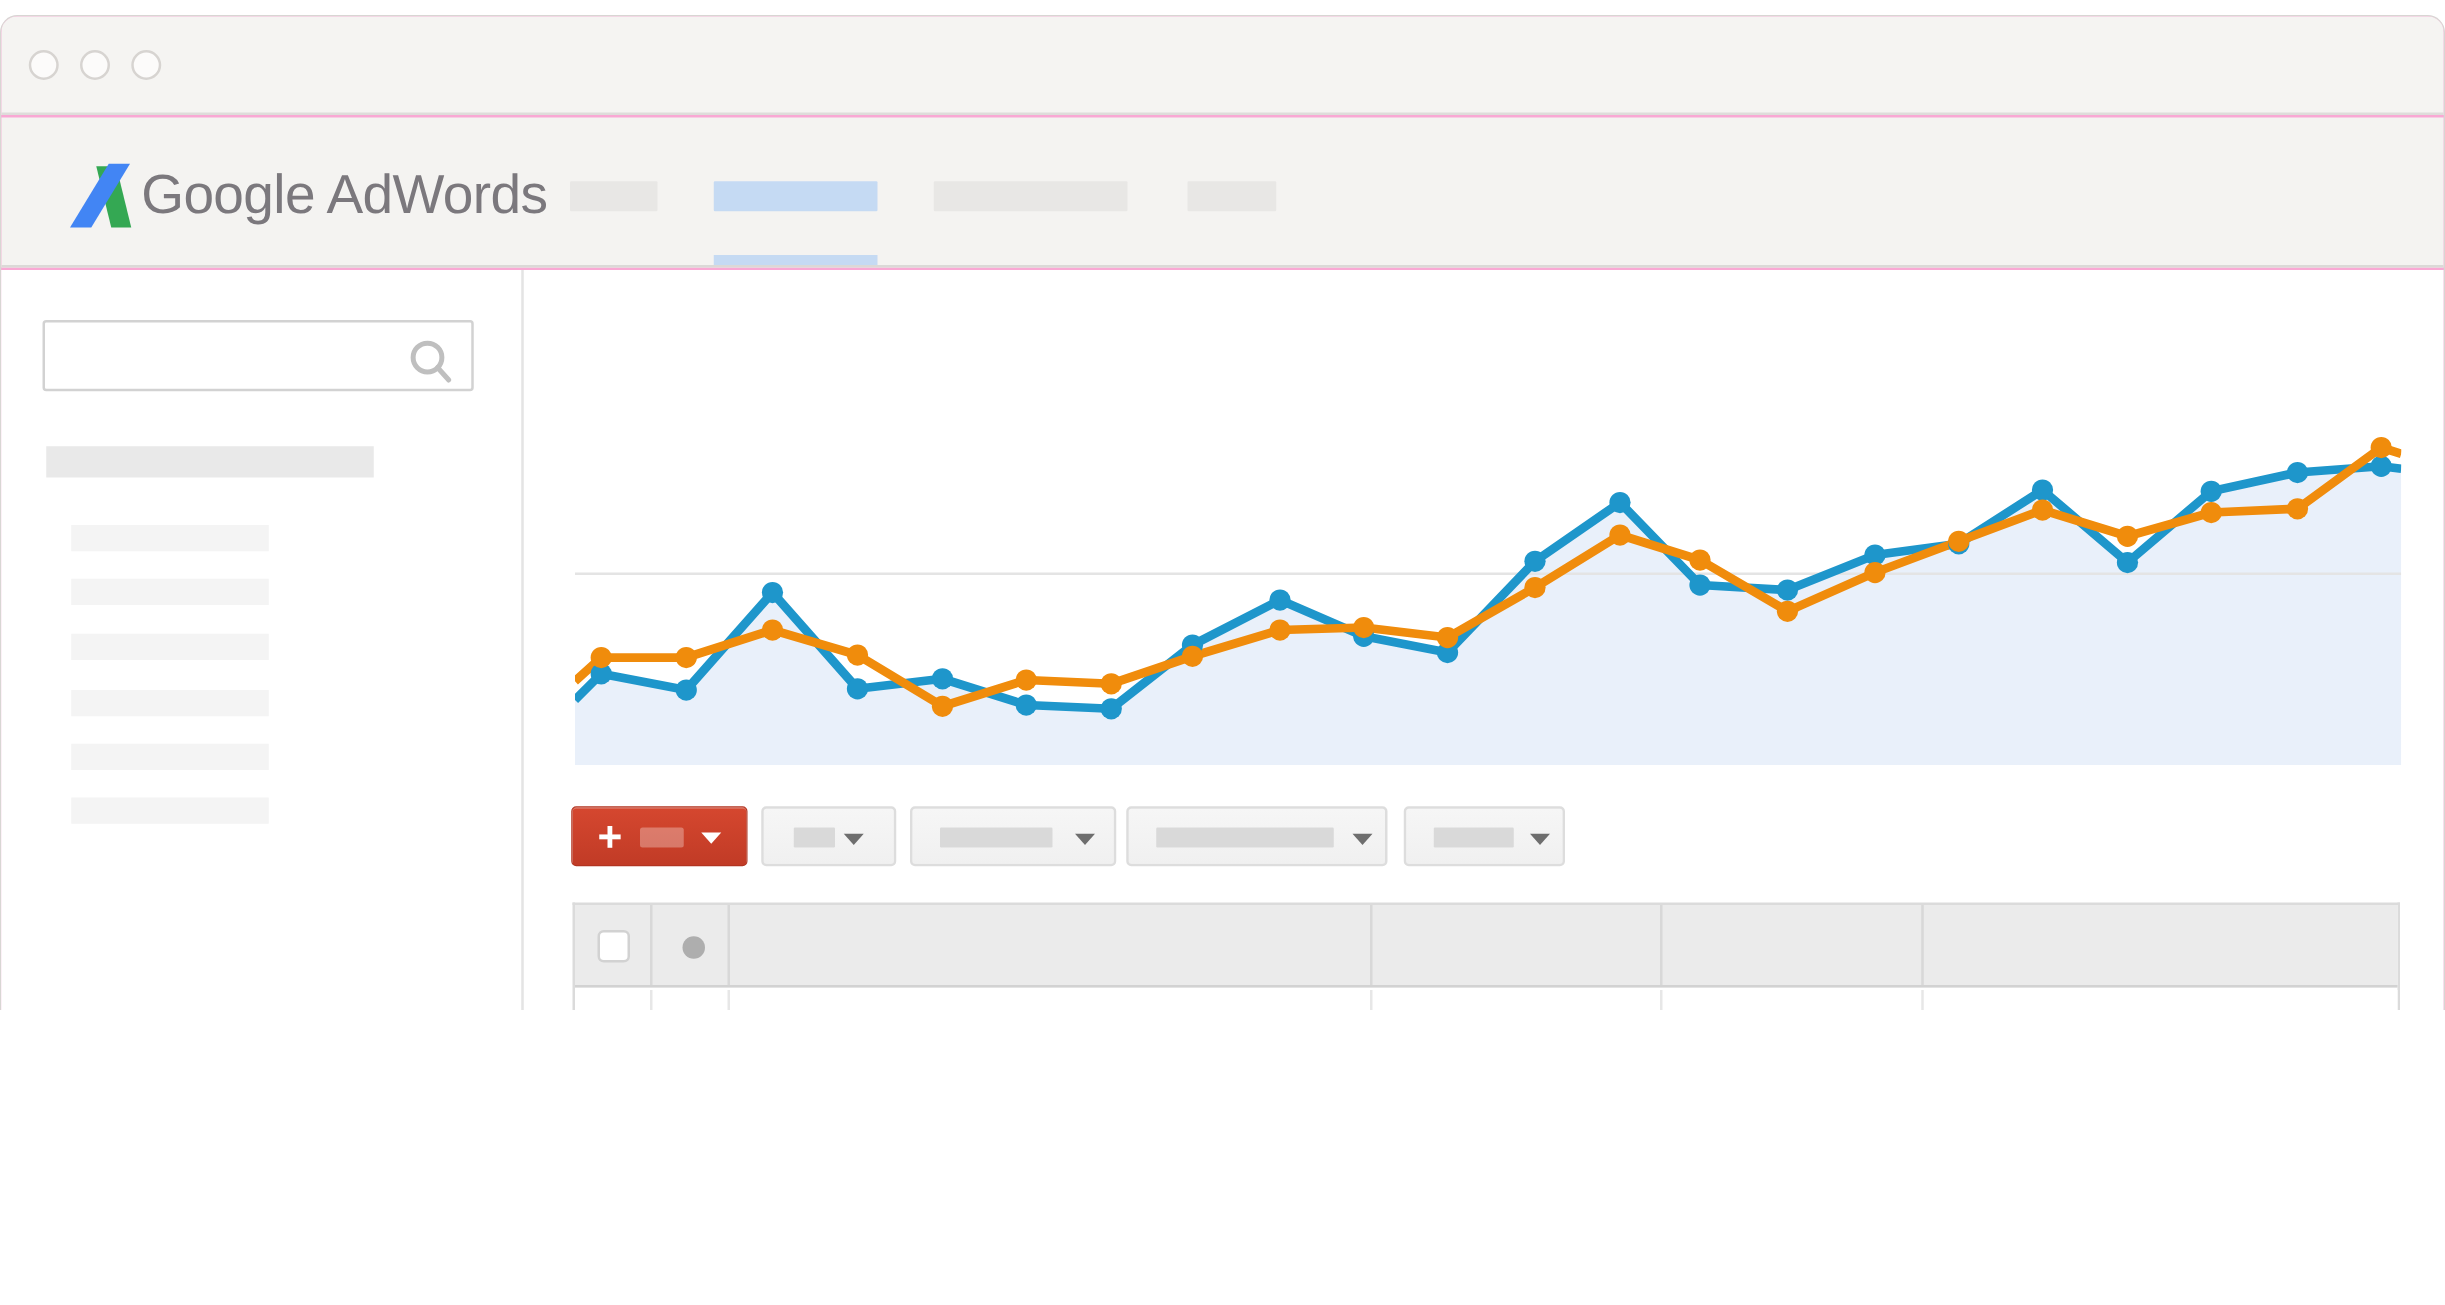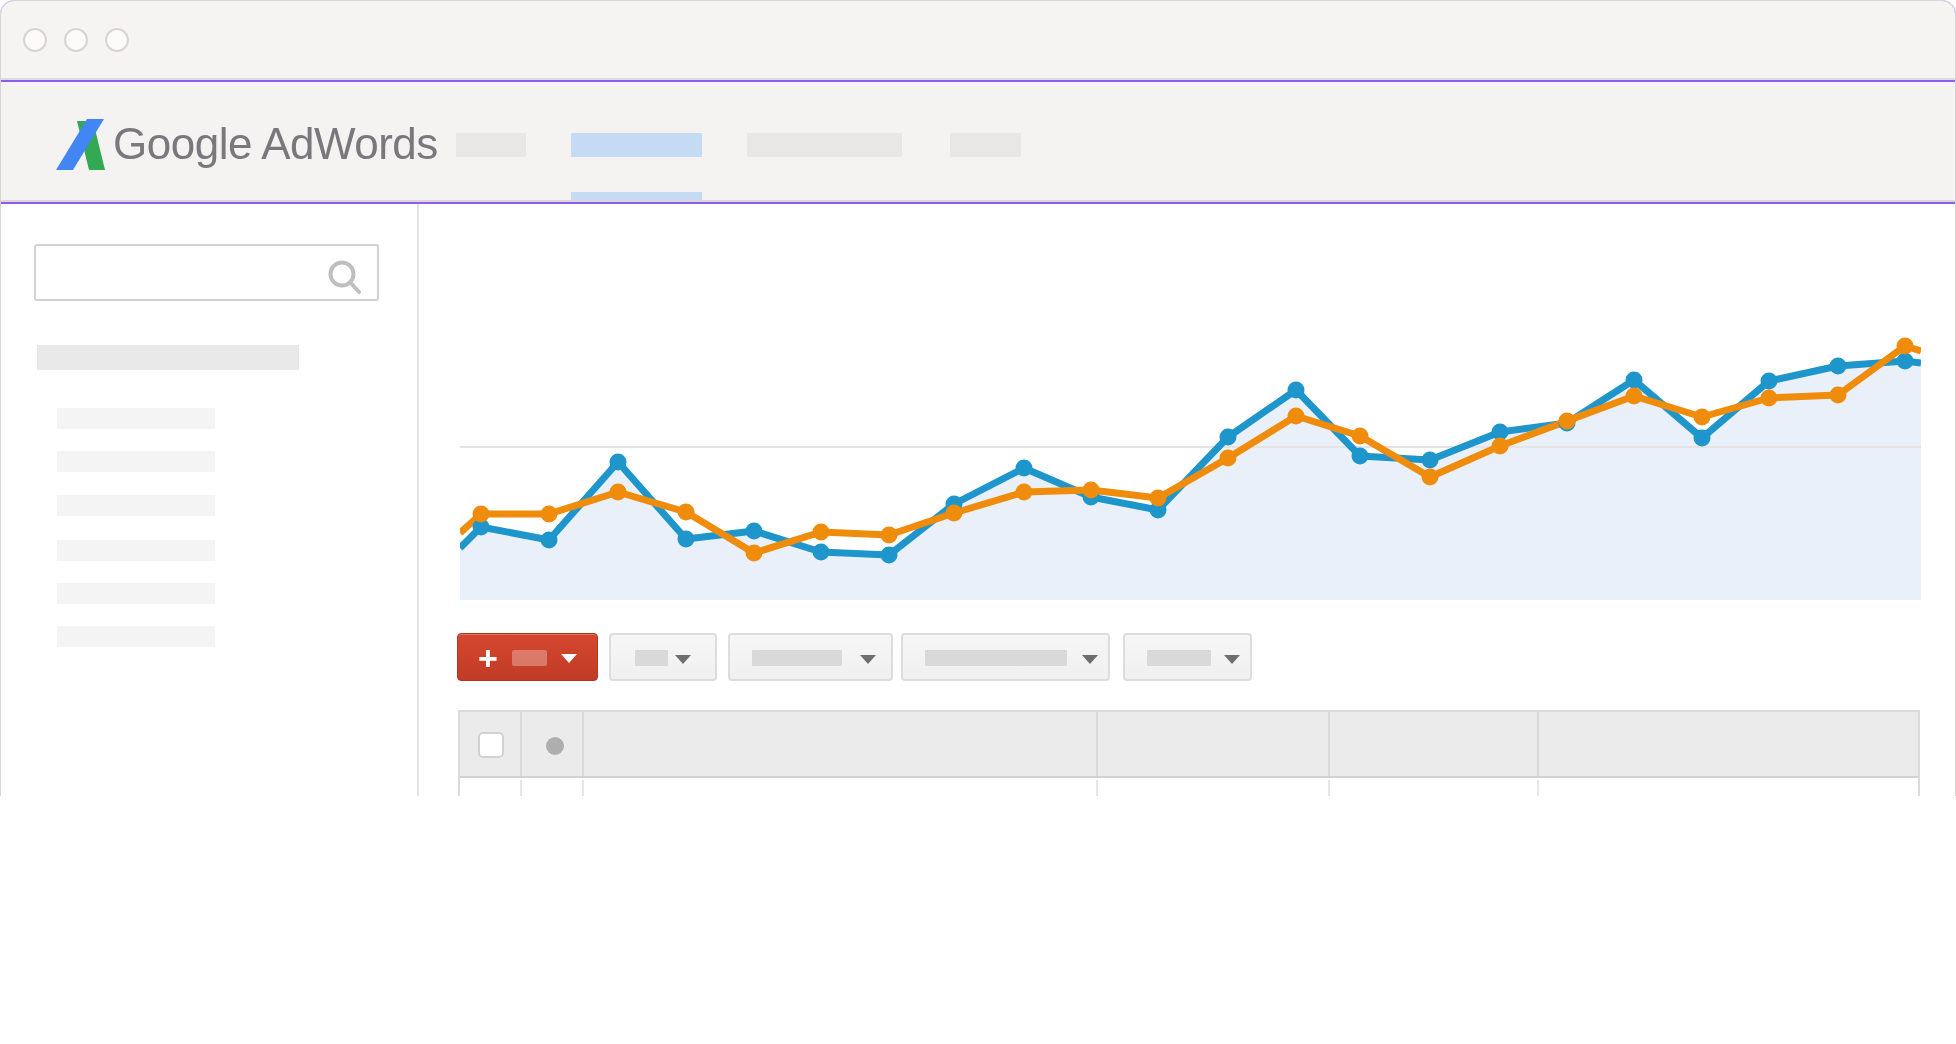--- a/index.html
+++ b/index.html
@@ -1,20 +1,20 @@
 <!DOCTYPE html>
 <html><head>
 <meta charset="utf-8">
 <style>
   * { margin:0; padding:0; box-sizing:border-box; }
   html,body { width:1956px; height:1044px; background:#ffffff; font-family:"Liberation Sans", sans-serif; overflow:hidden; }
 
   .window{
-    position:absolute; left:0; top:0; width:1956px; height:796px;
-    background:#8b5cf6; border:1px solid #d8d6d3; border-bottom:none;
+    position:absolute; left:0; top:12px; width:1956px; height:796px;
+    background:#f9a8d4; border:1px solid #d8d6d3; border-bottom:none;
     border-radius:14px 14px 0 0; overflow:hidden;
   }
 
   
   .titlebar{
     position:absolute; left:0; top:0; width:100%; height:79px;
     background:#f5f4f2; border-bottom:2px solid #dedcda;
     display:flex; align-items:center; padding-left:22px; gap:17px;
   }
   .tl-circle{

